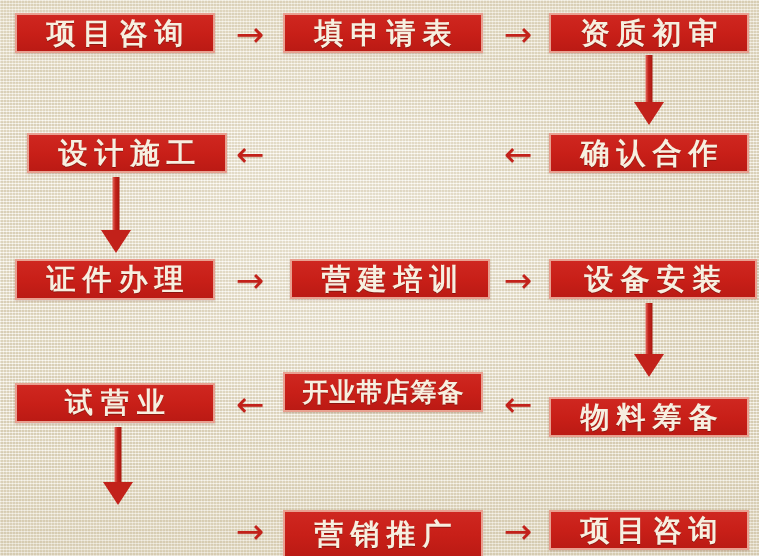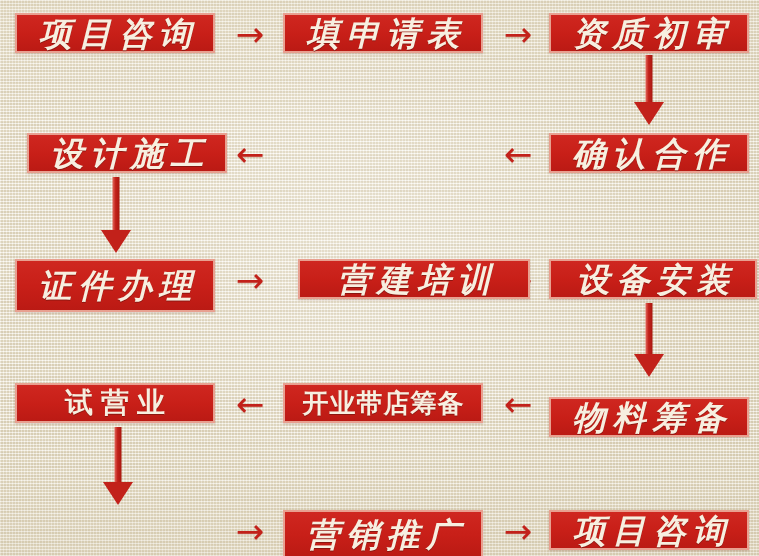--- a/index.html
+++ b/index.html
@@ -40,21 +40,21 @@
     display:flex;align-items:center;justify-content:center;
     z-index:3;
   }
   .node .label{
     color:#f7efe0;
     font-weight:bold;
     white-space:nowrap;
     line-height:1;
     text-shadow:0 1px 0 rgba(110,20,14,.65);
   }
-  .node.c4 .label{font-size:33px;letter-spacing:7px;padding-left:7px;font-style:italic;}
+  .node.c4 .label{font-size:29px;letter-spacing:7px;padding-left:7px;}
   .node.c3 .label{font-size:28px;letter-spacing:8px;padding-left:8px;}
   .node.c6 .label{font-size:26px;letter-spacing:1px;padding-left:1px;}
 
   
   .harrow{
     position:absolute;
     color:#c2211a;
     font-size:34px;
     line-height:1;
     font-family:"DejaVu Sans",sans-serif;
@@ -117,48 +117,48 @@
 
   <div class="node c4" style="left:549px;top:133px;width:200px;height:40px;">
     <span class="label">确认合作</span>
   </div>
 
   <div class="varrow" style="left:100px;top:177px;width:32px;height:76px;">
     <div class="stem" style="height:55px;"></div>
     <div class="head"></div>
   </div>
 
-  <div class="node c4" style="left:15px;top:259px;width:200px;height:53px;justify-content:center;">
+  <div class="node c4" style="left:15px;top:259px;width:200px;height:41px;justify-content:center;">
     <span class="label">证件办理</span>
   </div>
 
   <div class="harrow" style="left:228px;top:266px;width:44px;height:28px;">→</div>
 
-  <div class="node c4" style="left:298px;top:259px;width:232px;height:40px;">
+  <div class="node c4" style="left:290px;top:259px;width:200px;height:40px;">
     <span class="label">营建培训</span>
   </div>
 
   <div class="harrow" style="left:496px;top:266px;width:44px;height:28px;">→</div>
 
   <div class="node c4" style="left:549px;top:259px;width:208px;height:40px;">
     <span class="label">设备安装</span>
   </div>
 
   <div class="varrow" style="left:633px;top:303px;width:32px;height:74px;">
     <div class="stem" style="height:53px;"></div>
     <div class="head"></div>
   </div>
 
   <div class="node c3" style="left:15px;top:383px;width:200px;height:40px;">
     <span class="label">试营业</span>
   </div>
 
   <div class="harrow" style="left:228px;top:390px;width:44px;height:28px;">←</div>
 
-  <div class="node c6" style="left:283px;top:383px;width:200px;height:40px;">
+  <div class="node c6" style="left:283px;top:372px;width:200px;height:40px;">
     <span class="label">开业带店筹备</span>
   </div>
 
   <div class="harrow" style="left:496px;top:390px;width:44px;height:28px;">←</div>
 
   <div class="node c4" style="left:549px;top:397px;width:200px;height:40px;">
     <span class="label">物料筹备</span>
   </div>
 
   <div class="varrow" style="left:102px;top:427px;width:32px;height:78px;">

